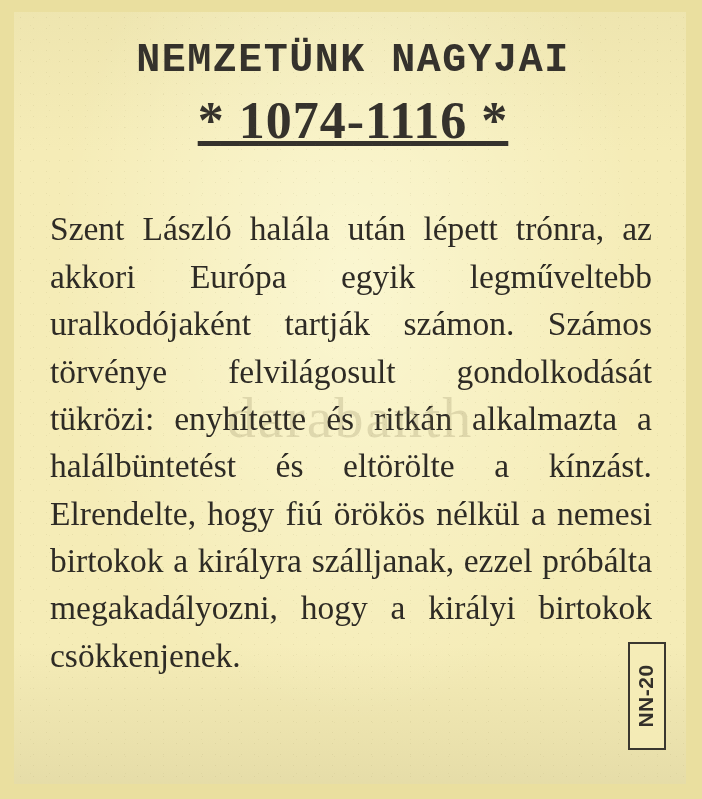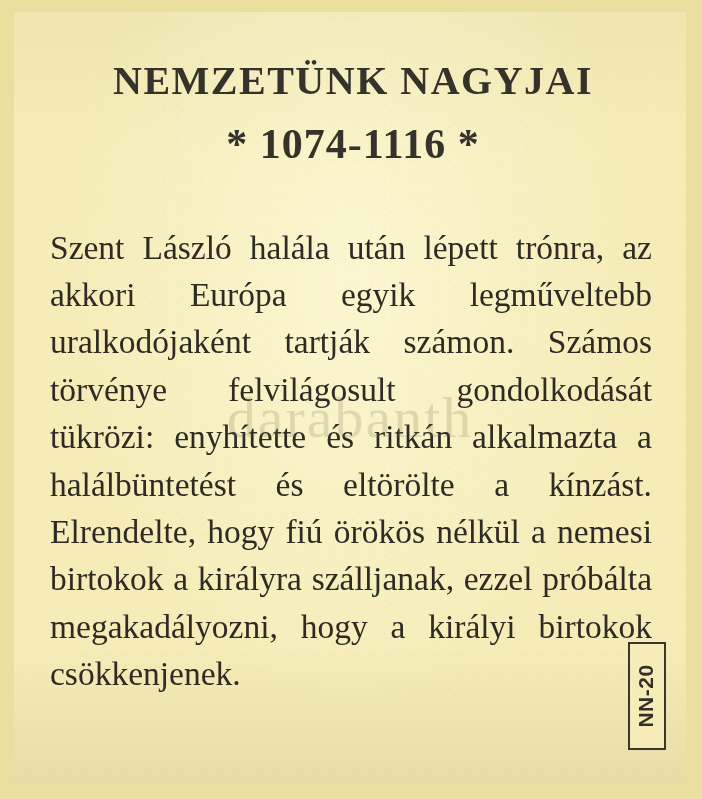--- a/index.html
+++ b/index.html
@@ -50,33 +50,34 @@
   .hdr {
     text-align: center;
     color: #35322c;
     font-weight: bold;
     letter-spacing: 0.5px;
   }
   #title-series {
     font-size: 40px;
     letter-spacing: 1.5px;
     line-height: 1.05;
-    margin-top: 22px;
-    font-family: Liberation Serif, serif;
+    margin-top: 2px;
+    font-family: Liberation Mono, monospace;
   }
   #title-name {
     font-size: 42px;
     line-height: 1.18;
     margin-top: 6px;
   }
   #title-dates {
-    font-size: 42px;
+    font-size: 52px;
     line-height: 1.18;
-    margin-top: 18px;
+    margin-top: 8px;
     letter-spacing: 1px;
+    text-decoration: underline;
   }
   #body-text {
     margin-top: 54px;
     font-size: 33.5px;
     line-height: 1.415;
     color: #2e2b25;
     text-align: justify;
     text-align-last: left;
     padding-right: 4px;
     hyphens: manual;

